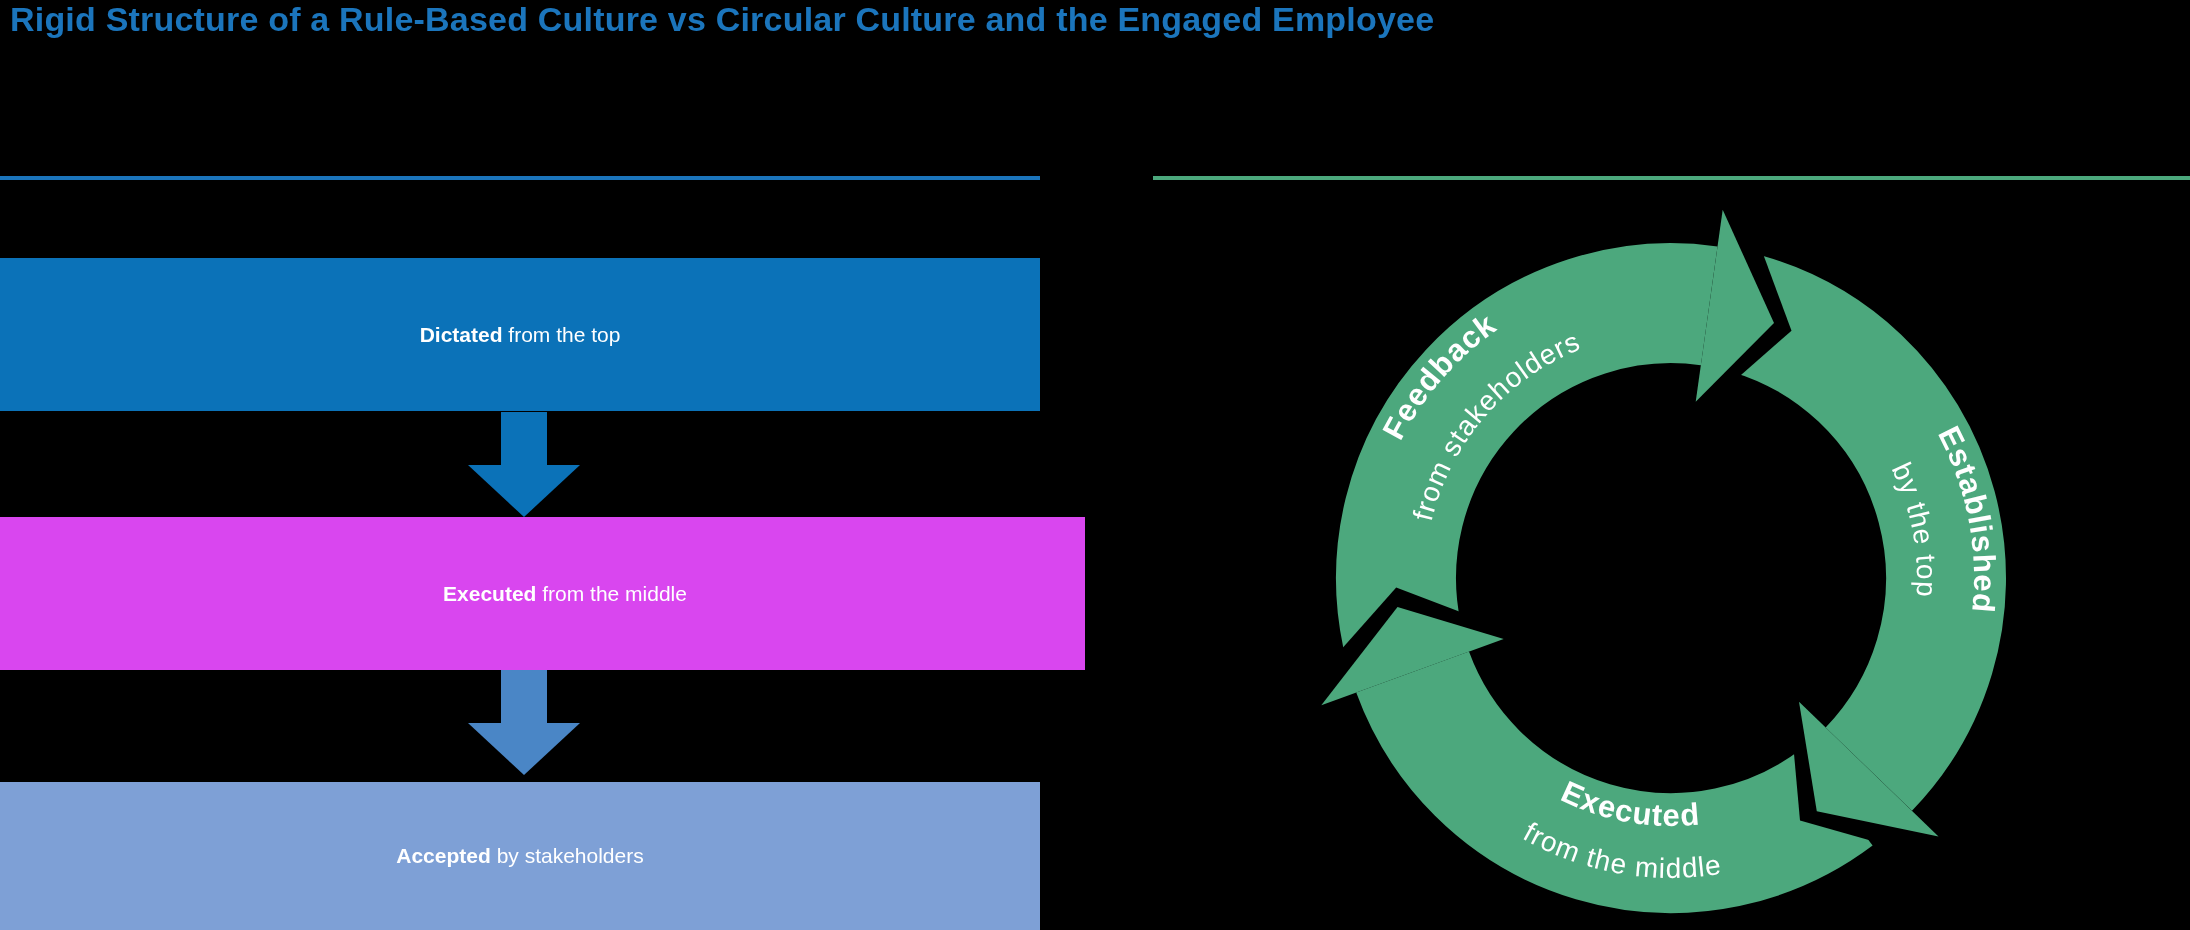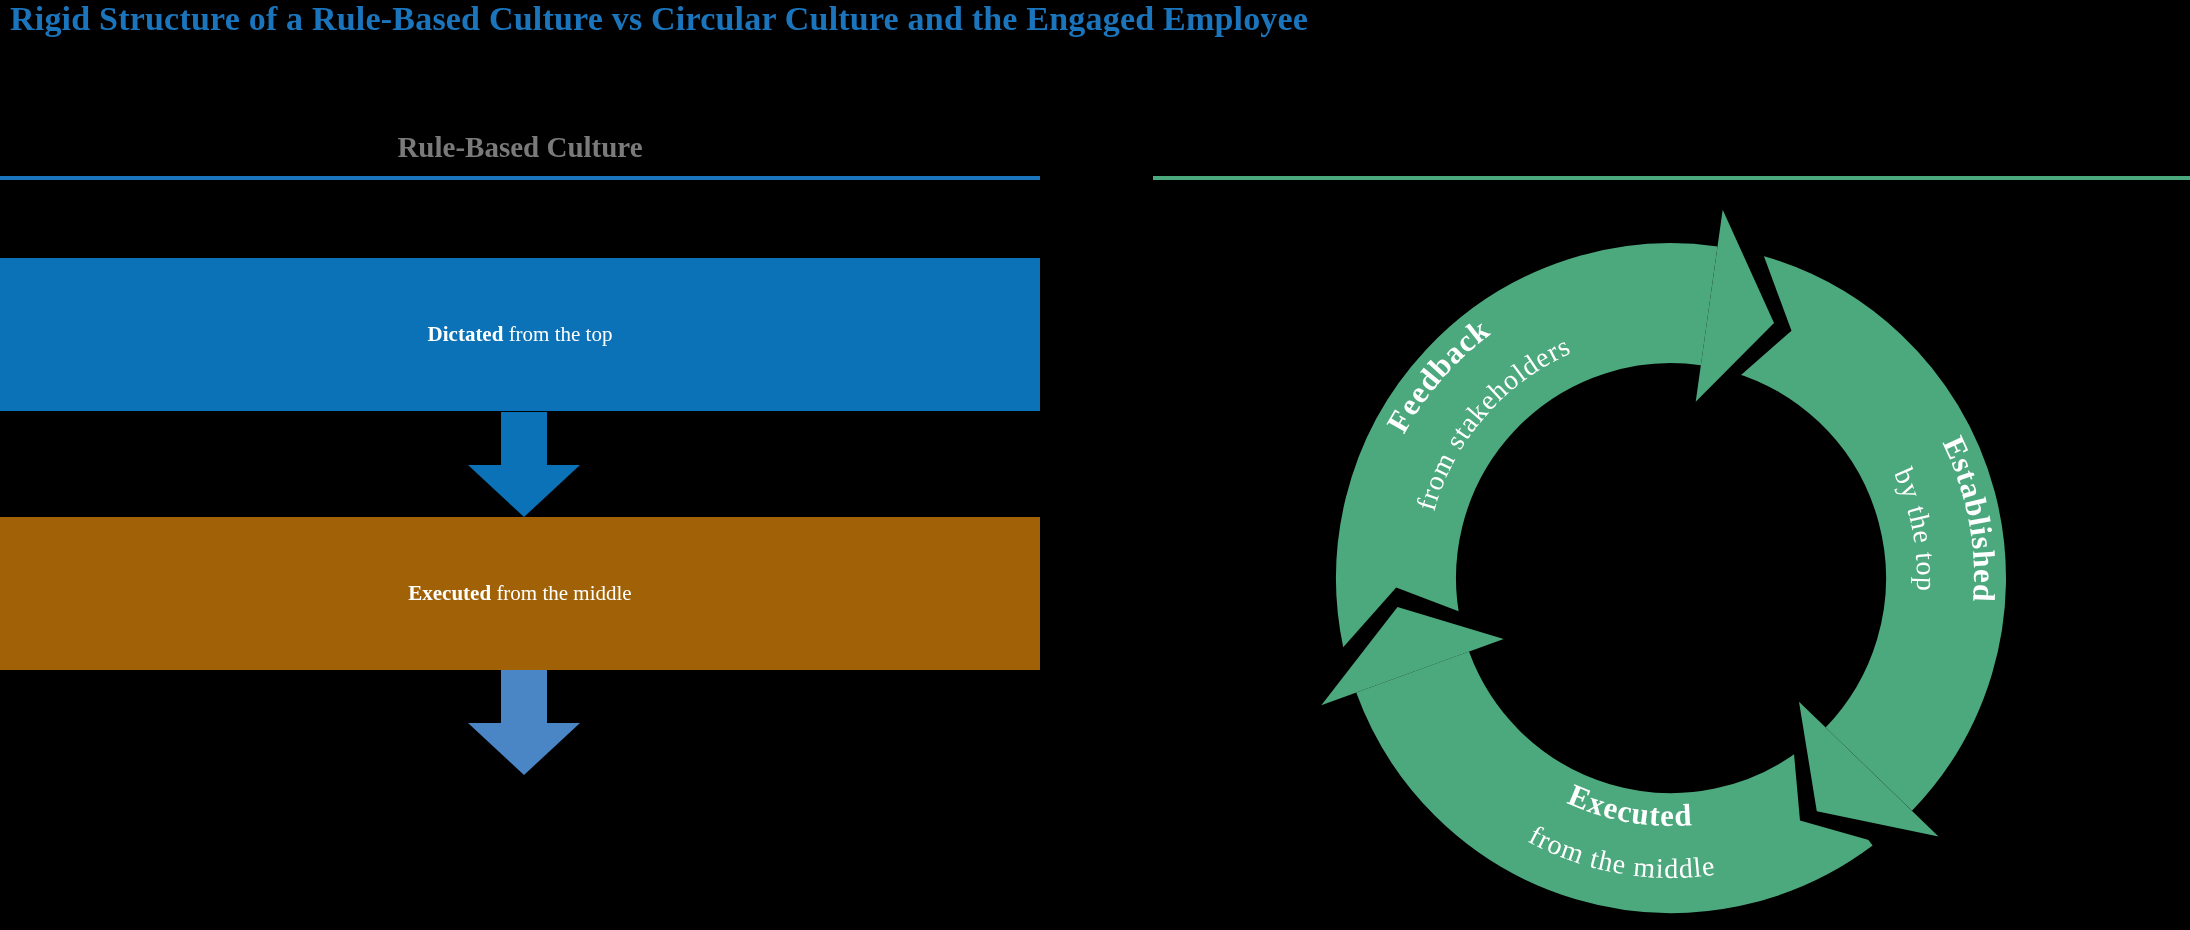--- a/index.html
+++ b/index.html
@@ -1,18 +1,18 @@
 <!DOCTYPE html>
 <html><head>
 <meta charset="utf-8">
 <style>
   html,body { margin:0; padding:0; background:#000; }
   .canvas {
     position:relative; width:2190px; height:930px; background:#000;
-    overflow:hidden; font-family:Liberation Serif, serif;
+    overflow:hidden; font-family:Liberation Sans, sans-serif;
   }
   .title {
     position:absolute; left:10px; top:0px; margin:0;
     font-size:34px; font-weight:bold; color:#1B75BC; letter-spacing:0.2px;
   }
   .col-header {
     position:absolute; top:131px; font-size:29px; font-weight:bold;
     color:#7A7A7A; text-align:center;
   }
   .col-header.left  { left:0;      width:1040px; }
@@ -21,21 +21,21 @@
   .rule.blue  { left:0;      width:1040px; background:#1B75BC; }
   .rule.green { left:1153px; width:1037px; background:#4CA87D; }
 
   .bar {
     position:absolute; left:0; width:1040px; height:153px;
     text-align:center; color:#fff; font-size:21px; line-height:153px;
     white-space:pre-wrap;
   }
   .bar .b { font-weight:bold; }
   .bar1 { top:258px; background:#0B72B8; }
-  .bar2 { top:517px; background:#a16207; }
+  .bar2 { top:517px; background:#d946ef;padding-left:45px; }
   .bar3 { top:782px; background:#7EA0D6; height:148px; line-height:148px; }
 
   .flow-arrow { position:absolute; left:468px; width:112px; }
   .flow-arrow .stem { width:46px; height:53px; margin:0 auto; }
   .flow-arrow .head {
     width:0; height:0; margin:0 auto;
     border-left:56px solid transparent; border-right:56px solid transparent;
   }
   .a1 { top:412px; }
   .a1 .stem { background:#0B72B8; }
@@ -52,39 +52,39 @@
   svg.cycle .tb { font-size:31px; font-weight:bold; }
   svg.cycle .tr { font-size:28px; }
 </style>
 </head>
 <body>
 
 <div class="canvas">
 
   <h1 class="title">Rigid Structure of a Rule-Based Culture vs Circular Culture and the Engaged Employee</h1>
 
-  <div class="col-header left">Rule-Based Culture</div>
   <div class="rule blue"></div>
 
   <div class="rule green"></div>
 
   <div class="bar bar1"><span class="b">Dictated</span><span> from the top</span></div>
 
   <div class="flow-arrow a1">
     <div class="stem"></div>
     <div class="head"></div>
   </div>
 
   <div class="bar bar2"><span class="b">Executed</span><span> from the middle</span></div>
 
   <div class="flow-arrow a2">
     <div class="stem"></div>
     <div class="head"></div>
   </div>
 
+  <div class="bar bar3"><span class="b">Accepted</span><span> by stakeholders</span></div>
 
   <svg class="cycle" width="2190" height="930" viewBox="0 0 2190 930">
     <defs>
       <path id="tp-feedback-b" d="M 1382.8 671.6 A 303 303 0 0 1 1723.6 279.6"></path>
       <path id="tp-feedback-r" d="M 1437.0 654.0 A 246 246 0 0 1 1713.7 335.7"></path>
       <path id="tp-established-b" d="M 1764.6 289.8 A 303 303 0 0 1 1865.8 810.1"></path>
       <path id="tp-established-r" d="M 1747.0 344.0 A 246 246 0 0 1 1829.2 766.4"></path>
       <path id="tp-executed-b" d="M 1467.9 720.3 A 248 248 0 0 0 1813.3 781.1"></path>
       <path id="tp-executed-r" d="M 1425.3 750.1 A 300 300 0 0 0 1843.1 823.7"></path>
     </defs>

